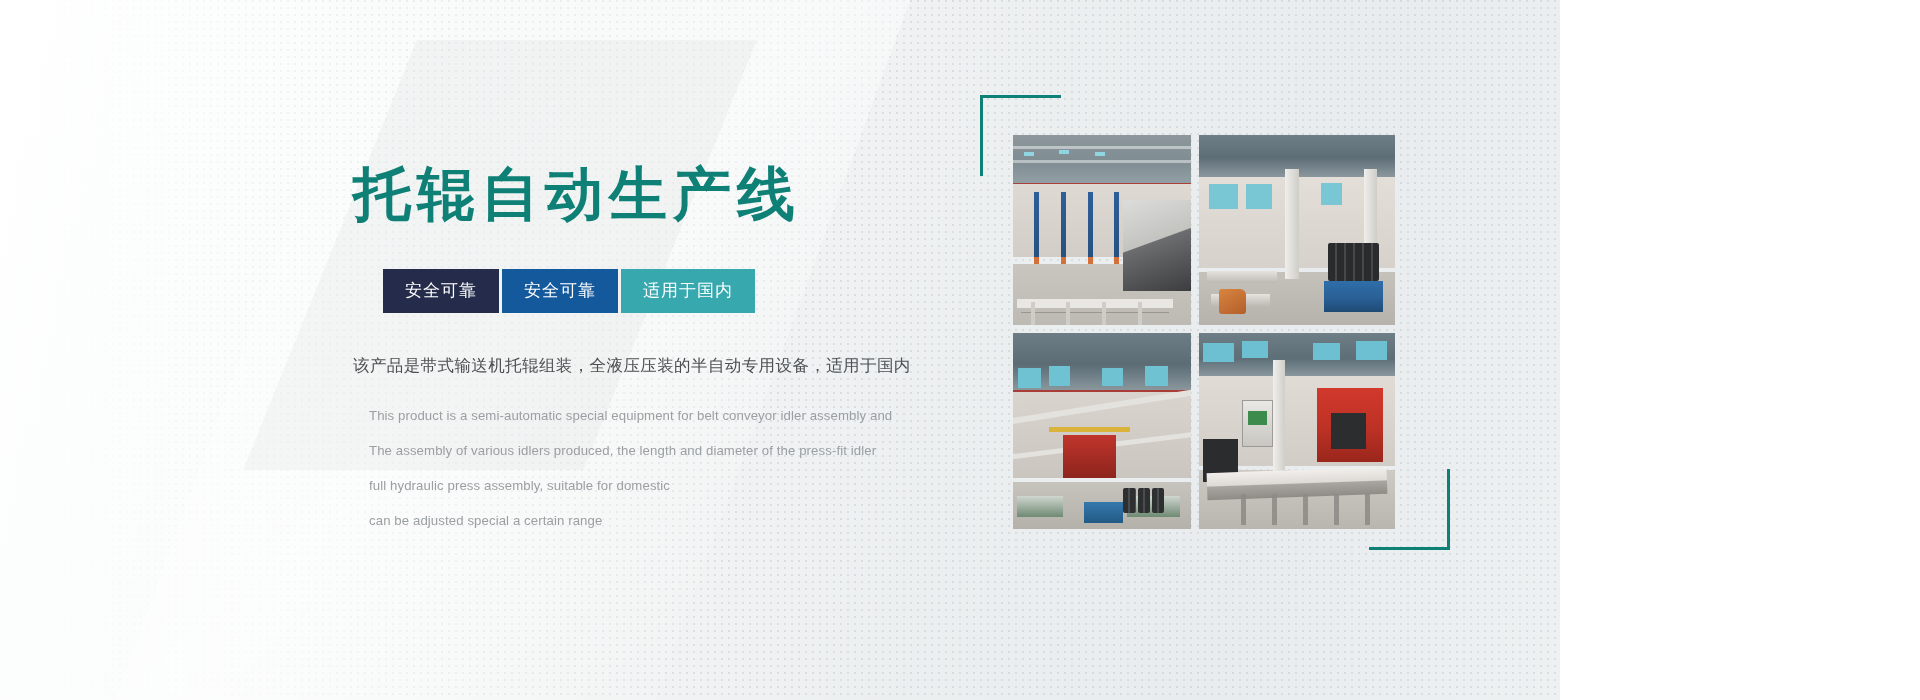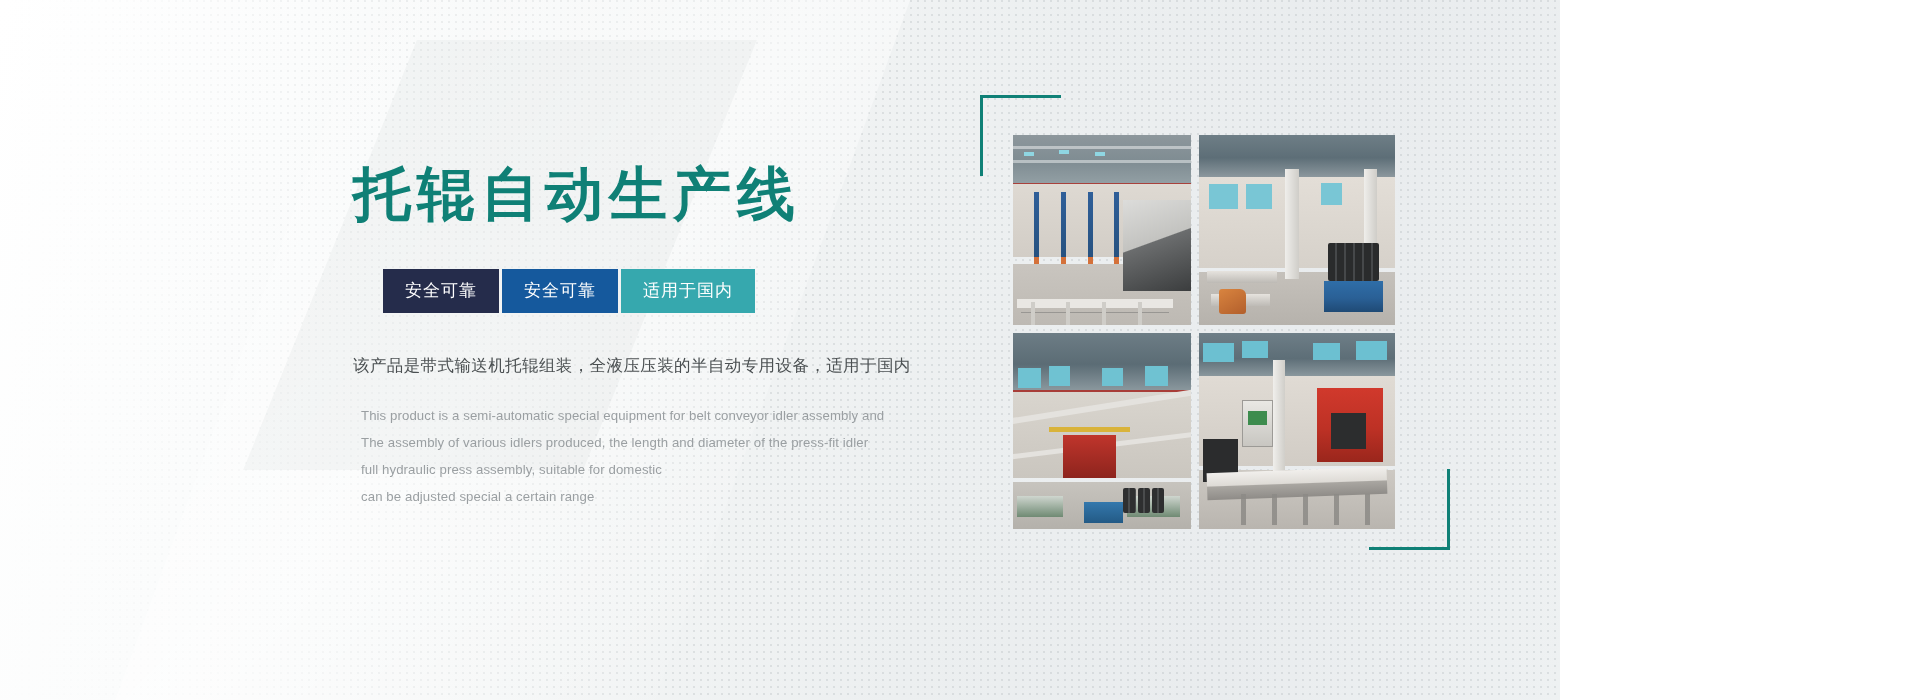--- a/index.html
+++ b/index.html
@@ -108,21 +108,21 @@
   .desc-cn p { margin: 0; }
   .desc-cn p + p { text-indent: 8px; }
 
   .desc-en {
     margin-top: 26px;
     font-size: 13.2px;
     line-height: 19px;
     color: #9a9fa2;
     letter-spacing: 0.1px;
   }
-  .desc-en p { margin: 8px; }
+  .desc-en p { margin: 16px; }
 
   
   .gallery-wrap {
     position: absolute;
     left: 980px;
     top: 95px;
     width: 470px;
     height: 455px;
   }
 

